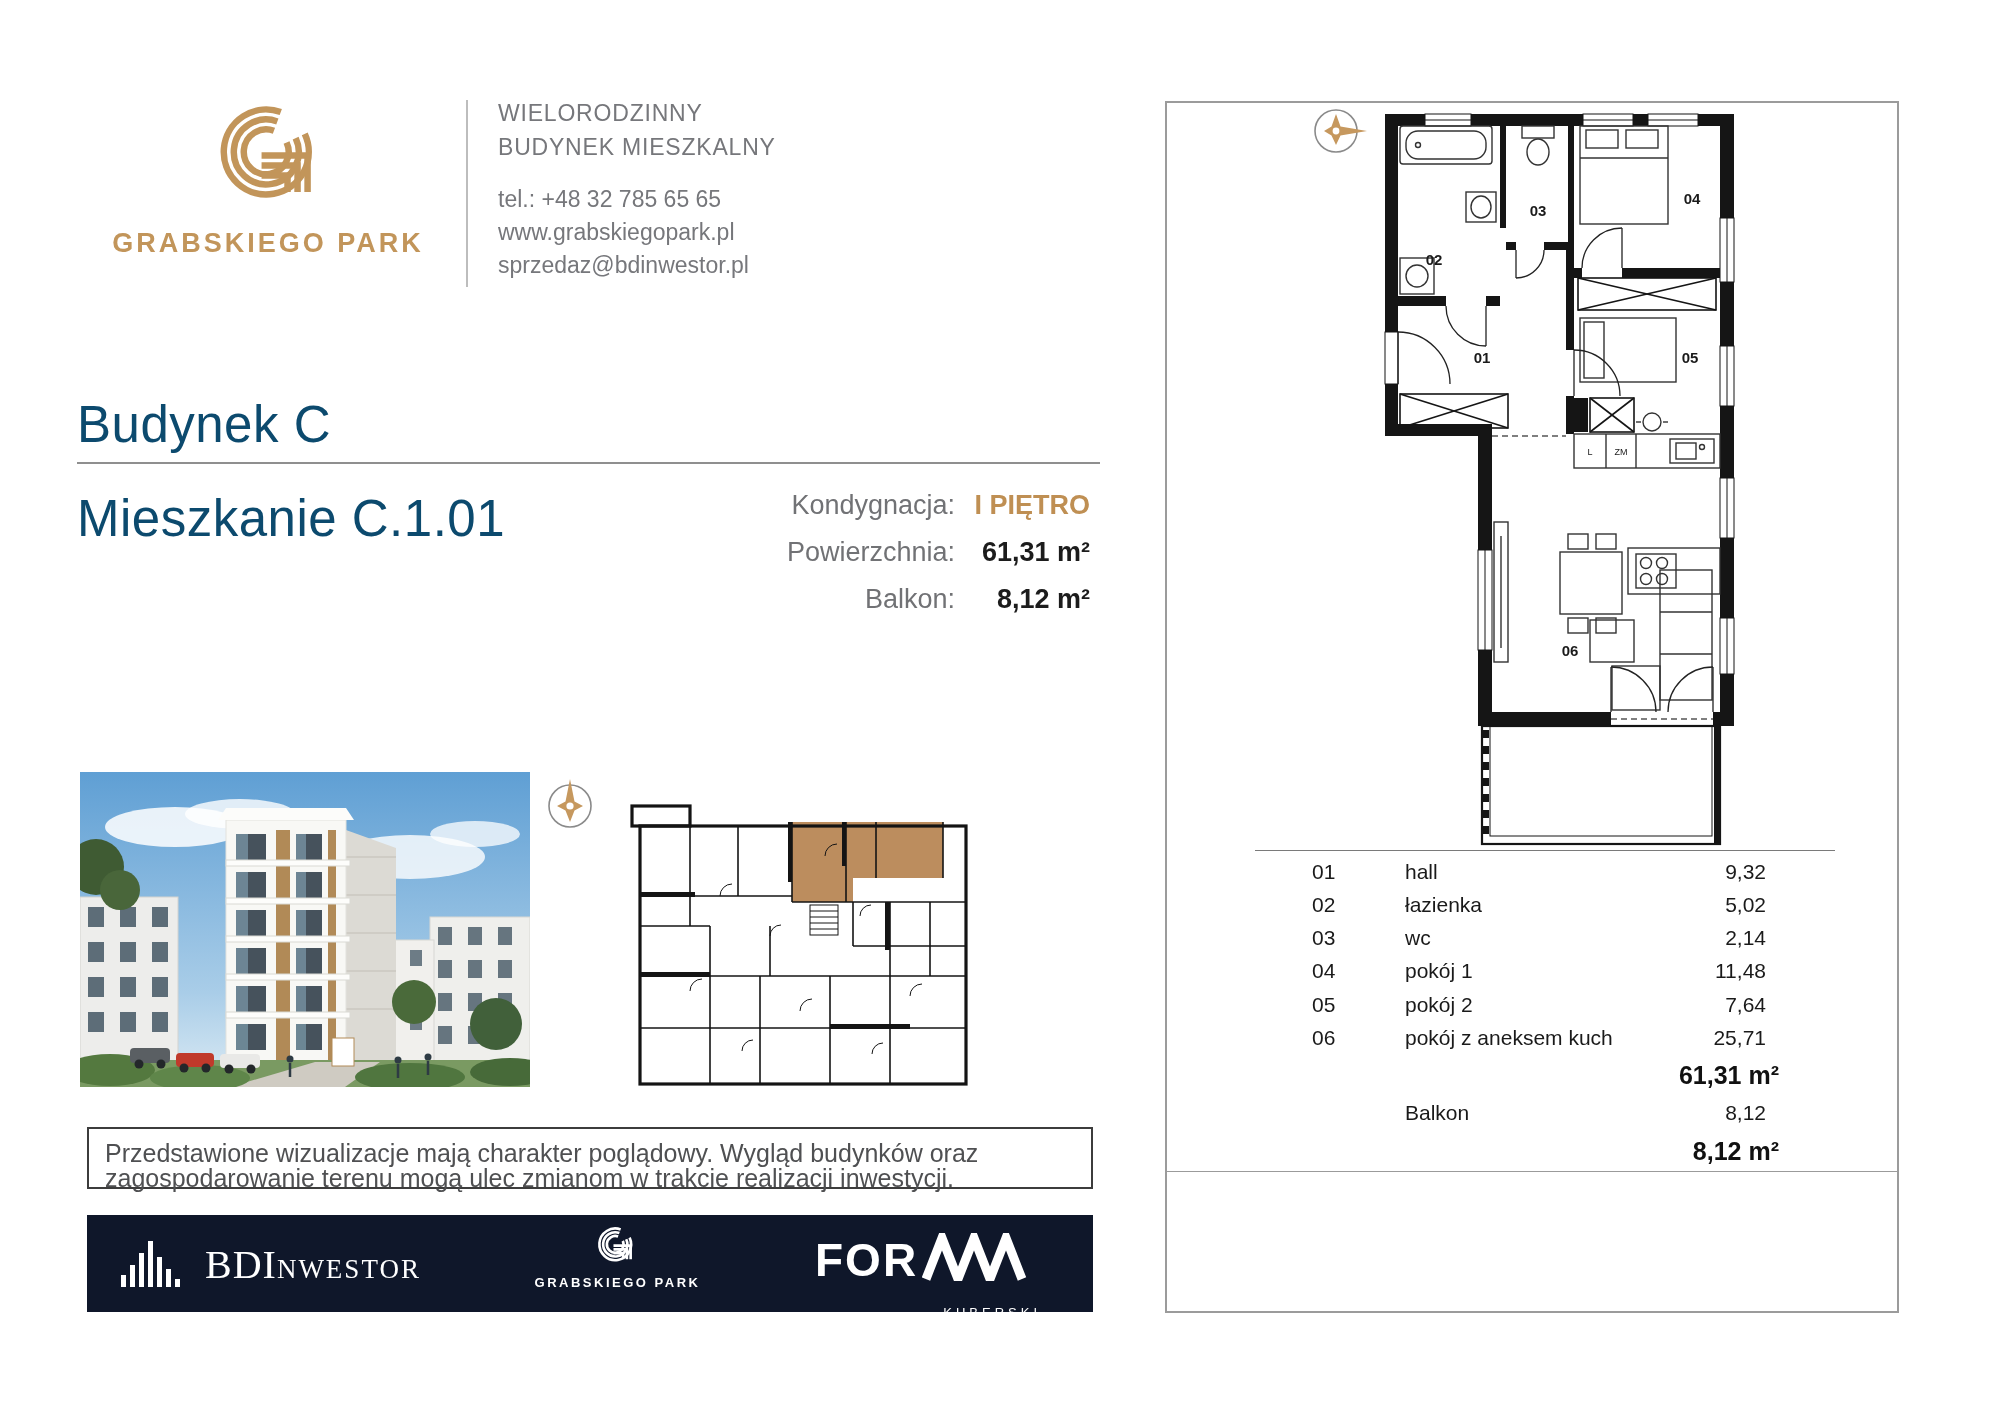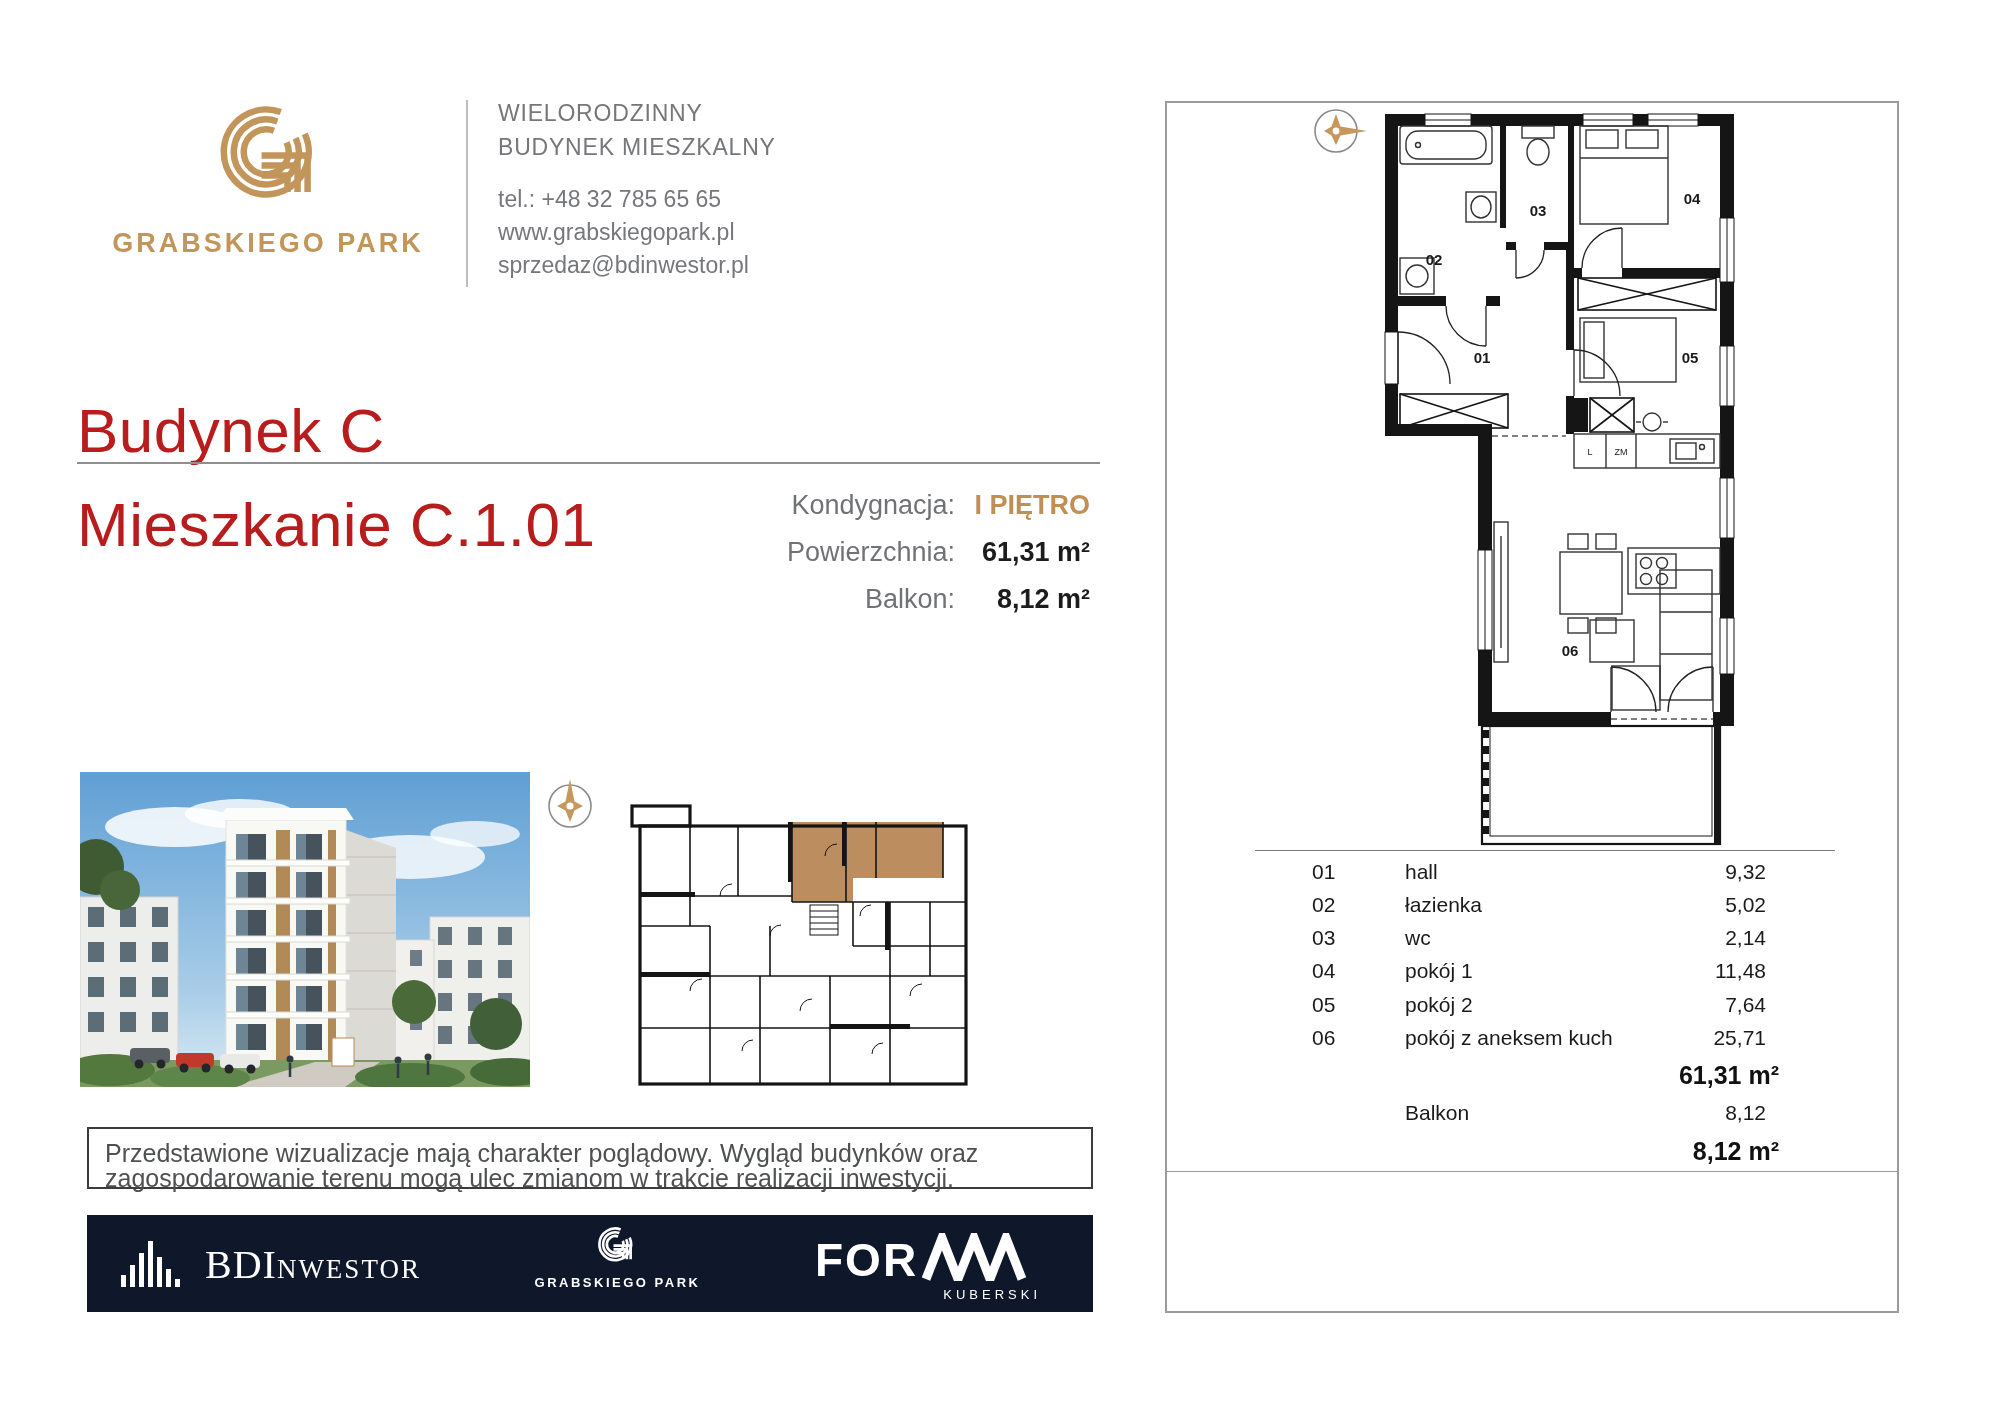--- a/index.html
+++ b/index.html
@@ -4,21 +4,21 @@
 <style>
   html,body{margin:0;padding:0;background:#ffffff;}
   #page{position:relative;width:2000px;height:1414px;background:#ffffff;overflow:hidden;
         font-family:"Liberation Sans",sans-serif;}
   .abs{position:absolute;}
   .hline{background:#8f8f8f;height:2px;}
   .vline{background:#bdbdbd;width:2px;}
   .brand-title{font-size:27px;font-weight:bold;letter-spacing:3px;color:#c2955a;text-align:center;}
   .contact-big{font-size:23px;color:#76777b;letter-spacing:0.8px;line-height:34px;}
   .contact-small{font-size:23px;color:#76777b;line-height:33px;}
-  .big-title{font-size:62px;color:#b91c1c;letter-spacing:0.5px;}
+  .big-title{font-size:51px;color:#0c4a6e;letter-spacing:0.5px;}
   .det-label{font-size:27px;color:#717275;text-align:right;}
   .det-value{font-size:27px;font-weight:bold;color:#1c1c1c;text-align:right;}
   .det-value-gold{font-size:27px;font-weight:bold;color:#bf8f53;text-align:right;}
   .note-box{border:2px solid #3c3c3c;color:#4f5052;font-size:25px;line-height:25px;padding:12px 16px;box-sizing:border-box;}
   .gold-bar{background:#0f172a;}
   .panel{border:2px solid #9b9b9b;background:#fff;box-sizing:border-box;}
   .trow{font-size:21px;color:#1a1a1a;}
   .trow-num{position:absolute;left:147px;width:60px;}
   .trow-name{position:absolute;left:240px;width:300px;}
   .trow-val{position:absolute;left:390px;width:211px;text-align:right;}
@@ -293,21 +293,21 @@
         <path d="M 42 55.5 H 72.5 V 78"></path>
         <path d="M 42 64 H 64 V 78"></path>
       </g>
     </svg>
     <div class="abs mini-brand" style="left:408px;top:60px;width:245px;">GRABSKIEGO PARK</div>
 
     <div class="abs" style="left:728px;top:18px;width:250px;">
       <span class="forma-txt" style="vertical-align:top;">FOR</span><svg width="118" height="48" viewBox="0 0 118 48" style="vertical-align:top;margin-left:4px;">
         <path d="M 4 46 L 20 5 L 36 46 L 52 5 L 68 46 L 84 5 L 100 46" fill="none" stroke="#ffffff" stroke-width="9" stroke-linejoin="miter"></path>
       </svg>
-      <div class="forma-sub" style="text-align:right;width:226px;margin-top:0;">KUBERSKI</div>
+      <div class="forma-sub" style="text-align:right;width:226px;margin-top:18px;text-decoration:underline;">KUBERSKI</div>
     </div>
   </div>
 
   <div class="abs panel" style="left:1165px;top:101px;width:734px;height:1212px;"></div>
 
   <svg class="abs" style="left:1310px;top:105px;" width="76" height="52" viewBox="-26 -26 76 52">
     <circle cx="0" cy="0" r="21" fill="none" stroke="#8a8a8a" stroke-width="1.6"></circle>
     <path d="M 0 -17 L 4.5 -4.5 L 31 0 L 4.5 4.5 L 0 14 L -4.5 4.5 L -12 0 L -4.5 -4.5 Z" fill="#c6985e"></path>
     <circle cx="0" cy="0" r="3.4" fill="#ffffff"></circle>
   </svg>

